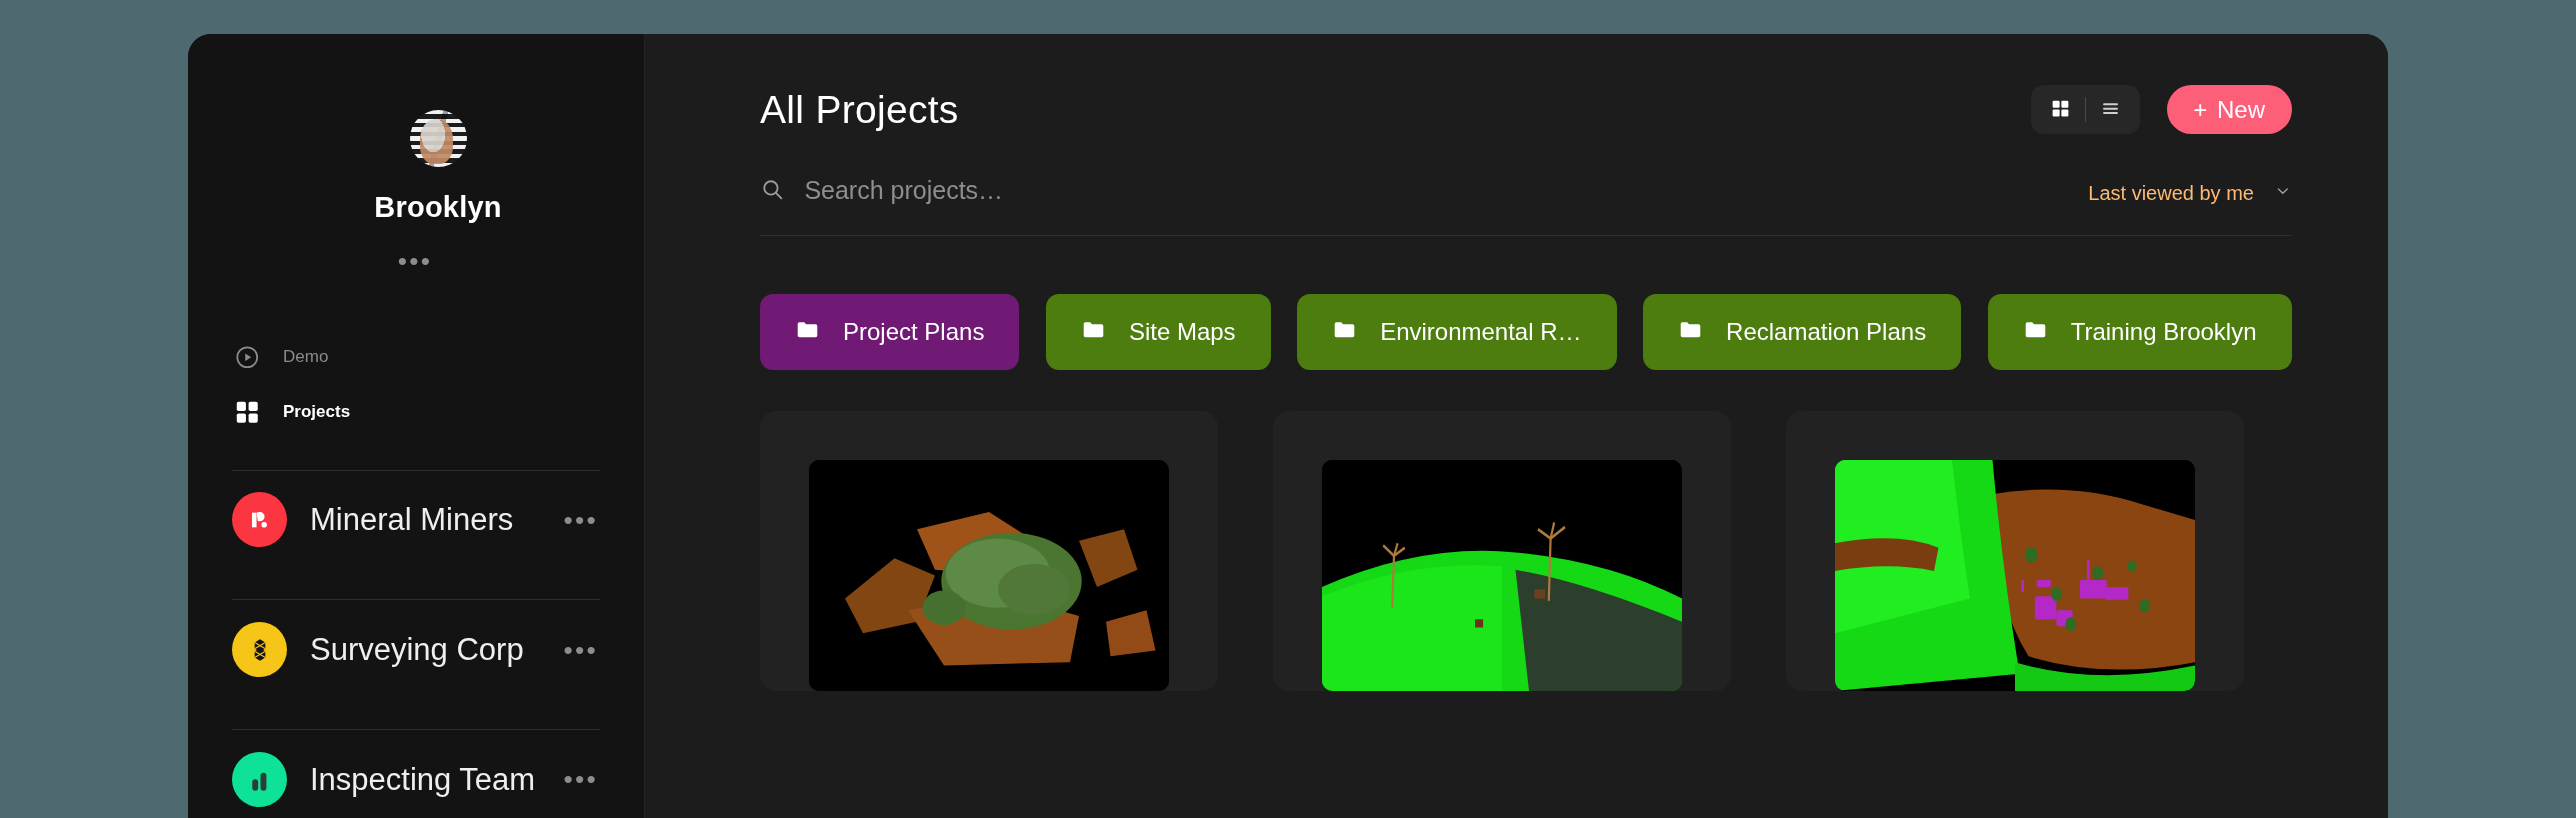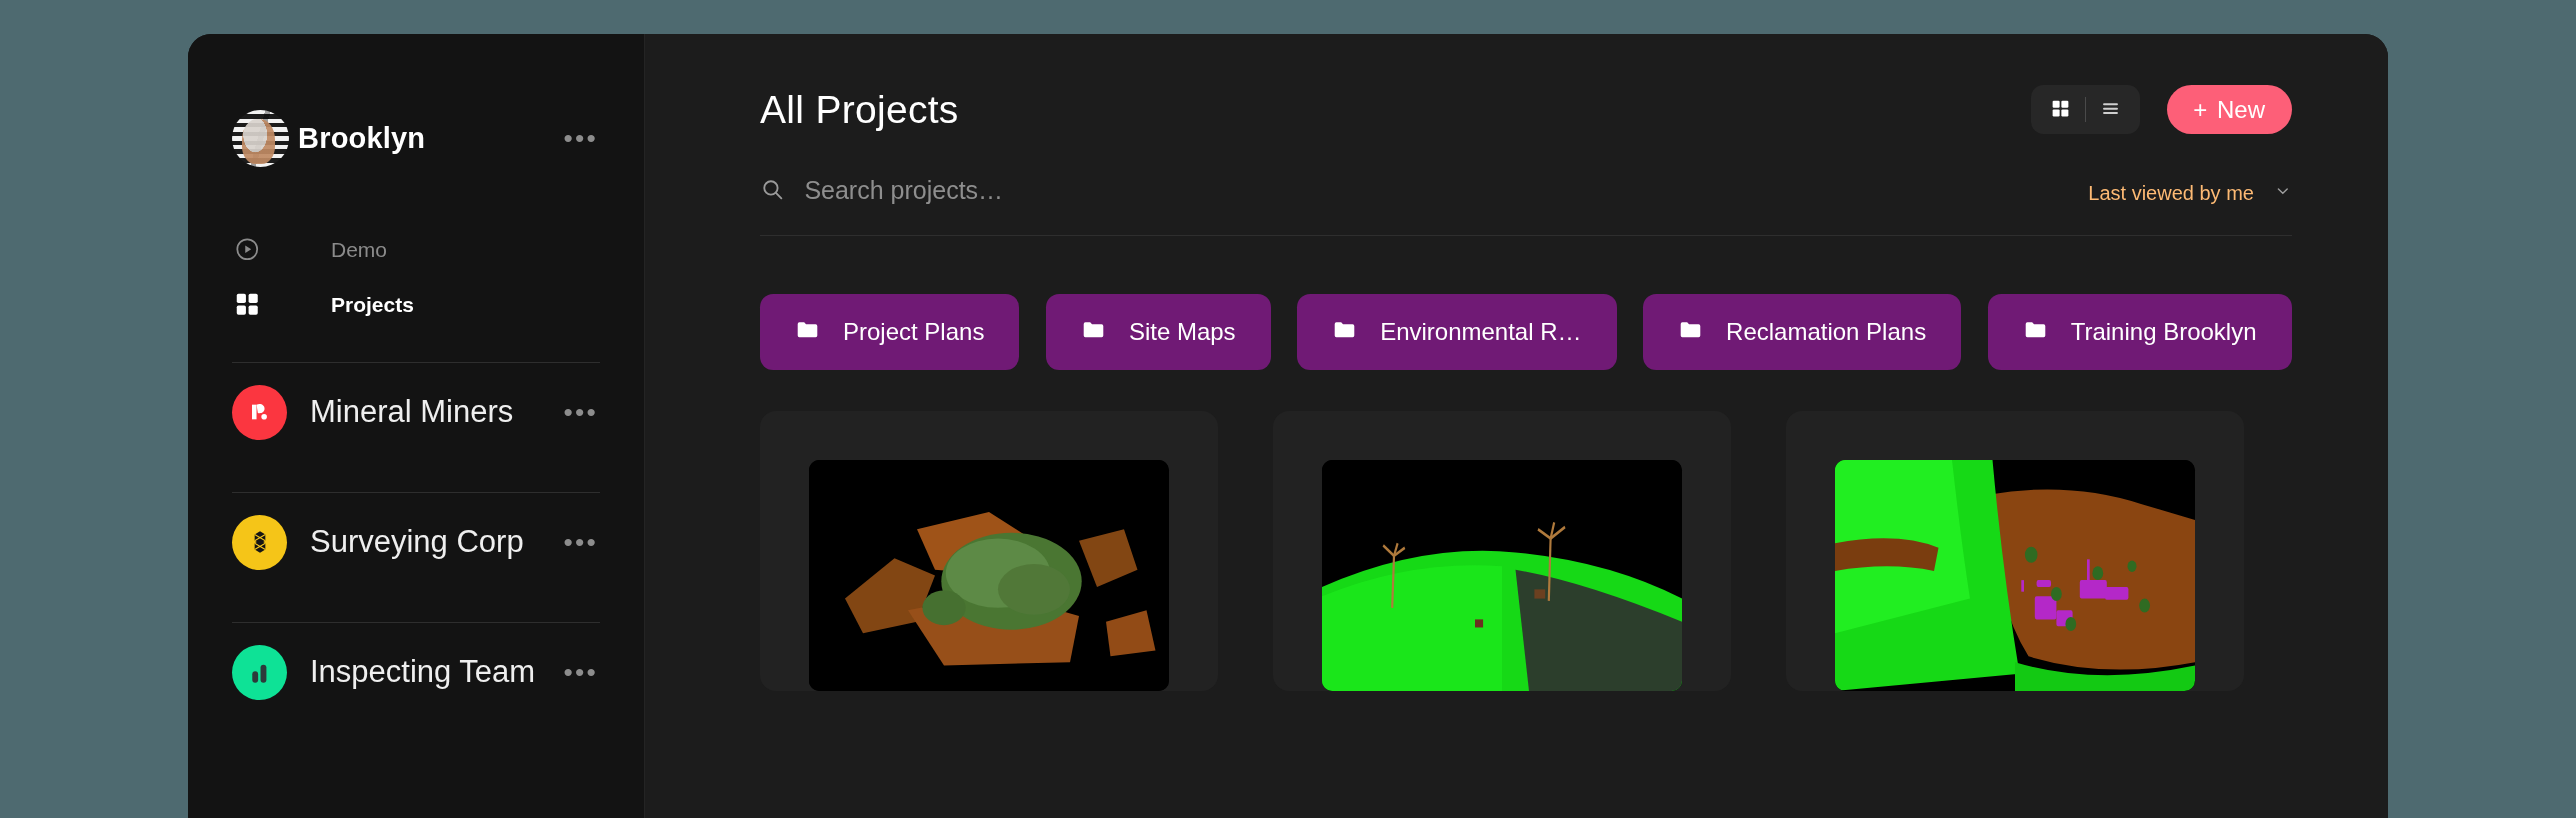--- a/index.html
+++ b/index.html
@@ -23,21 +23,22 @@
   #sidebar {
     width: 457px;
     background: #131313;
     flex: 0 0 457px;
     position: relative;
     border-right: 0.9px solid #242424;
   }
   .profile-row {
     display: flex; align-items: center;
     padding: 76px 0 0 44px;
-    gap: 9px;
+    gap: 24px;
+    flex-direction: column;
   }
   .avatar {
     width: 57px; height: 57px; border-radius: 50%;
     background:
       linear-gradient(105deg, transparent 46%, rgba(0,0,0,.35) 46%, rgba(0,0,0,.35) 54%, transparent 54%),
       repeating-linear-gradient(0deg, #f2f2f2 0 4.4px, #1c1c1c 4.4px 8.8px);
     position: relative; overflow: hidden;
     flex: 0 0 57px;
   }
   .avatar::after {
@@ -57,21 +58,21 @@
   }
 
   .nav {
     margin-top: 55px;
     padding: 0 44px;
   }
   .nav-item {
     display: flex; align-items: center; gap: 21px;
     height: 55px; cursor: pointer;
   }
-  .nav-item .nav-label { font-size: 21px; margin-left: 48px; }
+  .nav-item .nav-label { font-size: 17px; }
   .nav-item.dim .nav-label { color: #8b8b8b; font-weight: 400; }
   .nav-item.active .nav-label { color: #fff; font-weight: 700; }
   .ico { width: 30px; height: 30px; flex: 0 0 30px; display: flex; align-items: center; justify-content: center; }
   .ico svg { display:block; }
 
   .divider {
     height: 0.9px; background: #2e2e2e;
     margin: 30px 44px 0 44px;
   }
 
@@ -126,21 +127,21 @@
   .sort-ctl {
     display: flex; align-items: center; gap: 20px;
     color: #fdba74; font-size: 20px; cursor: pointer; white-space: nowrap;
   }
 
   .chips {
     display: flex; gap: 26.5px; margin-top: 58px;
   }
   .chip {
     display: flex; align-items: center; gap: 23px;
-    background: #701a75; border-radius: 13.2px;
+    background: #4d7c0f; border-radius: 13.2px;
     height: 76px; padding: 0 35px; cursor: pointer;
     color: #fff; font-size: 24px; white-space: nowrap;
   }
   .chip.hot { background: #701a75; }
 
   .sec-title { color: #f0f0f0; font-size: 29px; margin-top: 67px; }
 
   .cards { display: flex; gap: 55px; margin-top: 41px; }
   .card {
     width: 458px; background: #222222; border-radius: 16px;

